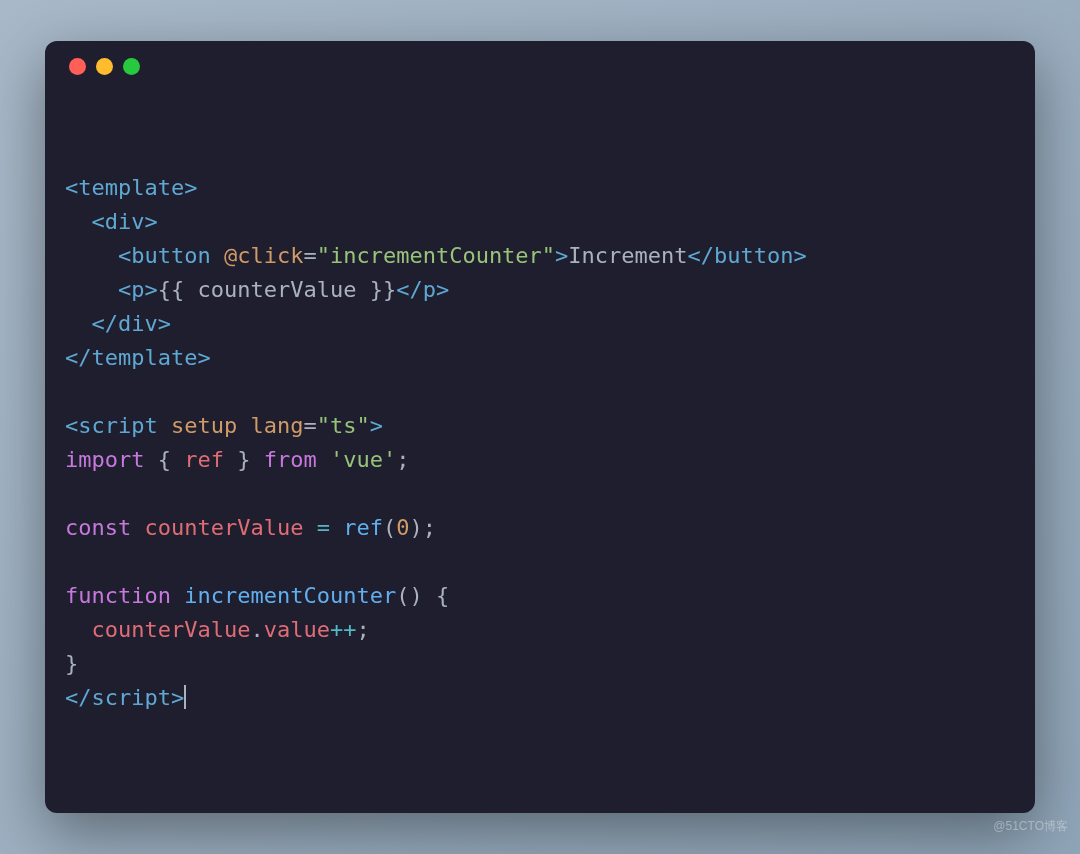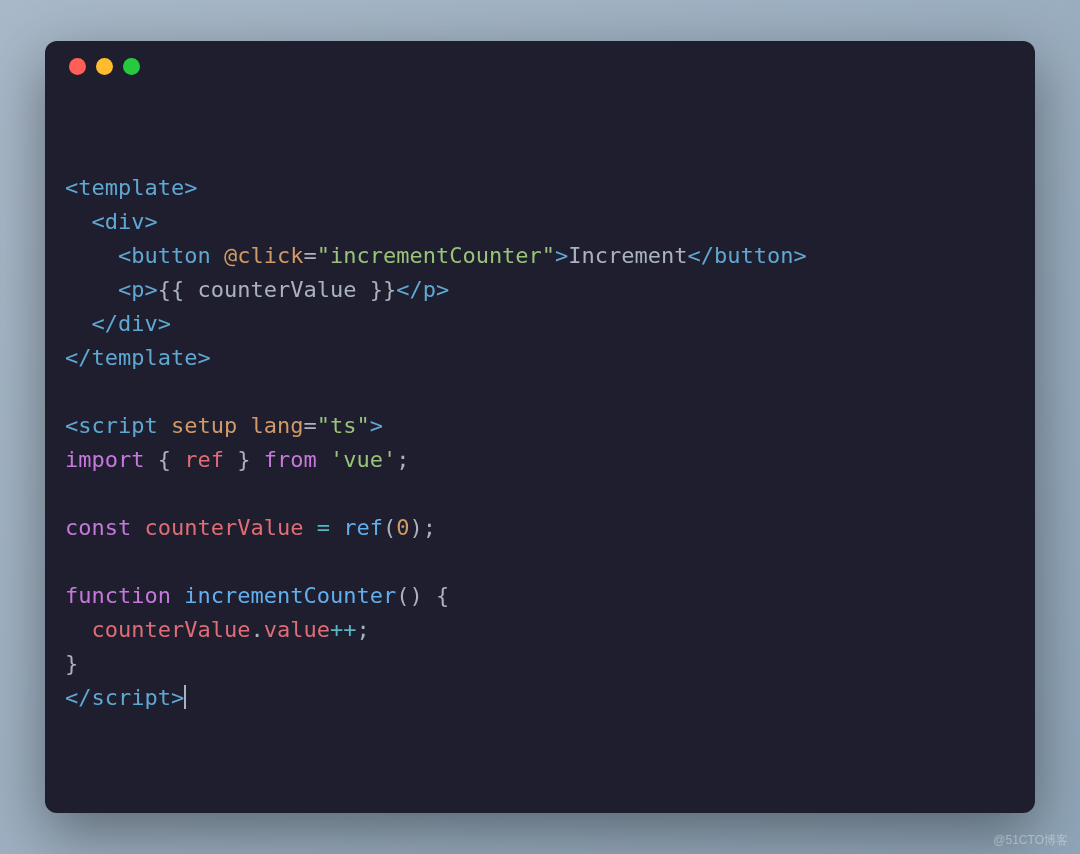--- a/index.html
+++ b/index.html
@@ -66,21 +66,21 @@
     .cursor {
       display: inline-block;
       width: 2px;
       height: 24px;
       background: #abb2bf;
       vertical-align: middle;
       margin-bottom: 4px;
     }
     .watermark {
       position: absolute;
-      bottom: 5px;
+      bottom: 19px;
       right: 12px;
       color: rgba(255,255,255,0.35);
       font-size: 12px;
       font-family: sans-serif;
     }
   </style>
 </head>
 <body>
 
 <div class="window">

